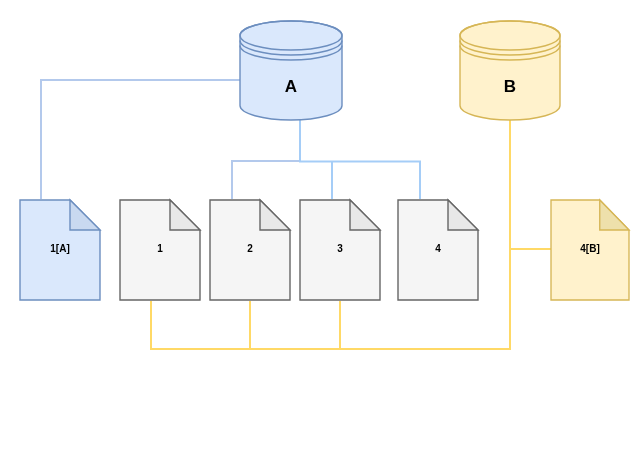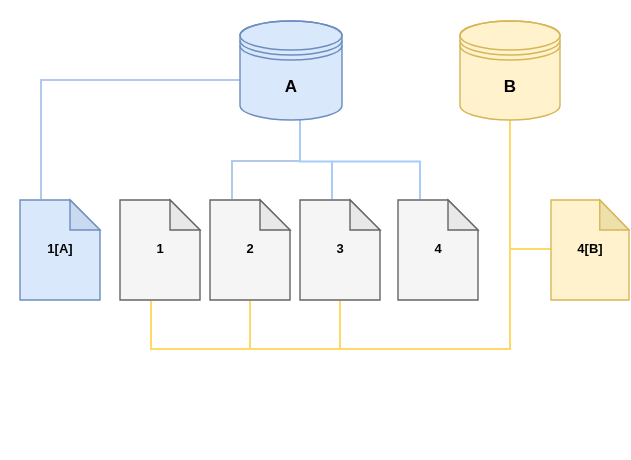--- a/index.html
+++ b/index.html
@@ -31,21 +31,21 @@
   .shape path, .shape ellipse { stroke-width: 1.4; }
   .label {
     position: absolute;
     left: 0; right: 0;
     text-align: center;
     font-weight: bold;
     color: #000000;
     white-space: nowrap;
   }
   .cyl-label { top: 56px; font-size: 17px; line-height: 20px; }
-  .doc-label { top: 40px; font-size: 13px; line-height: 18px; }
+  .doc-label { top: 40px; font-size: 10px; line-height: 18px; }
 </style>
 </head>
 <body>
 
 <div class="canvas">
 
   <svg class="wires" width="631" height="460" viewBox="0 0 631 460">
 
     <polyline points="240,80 41,80 41,199" stroke="#b3c9ec"></polyline>
 

